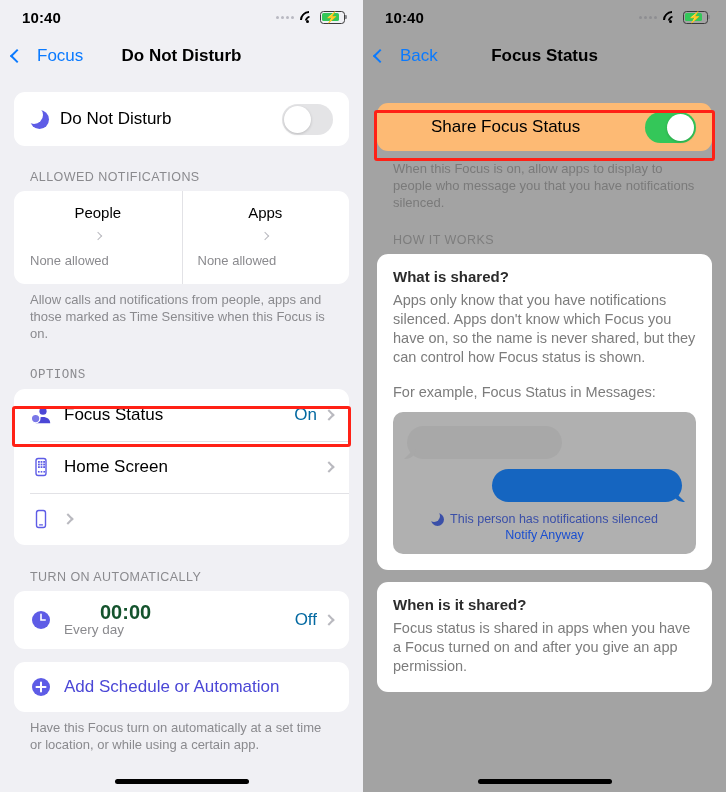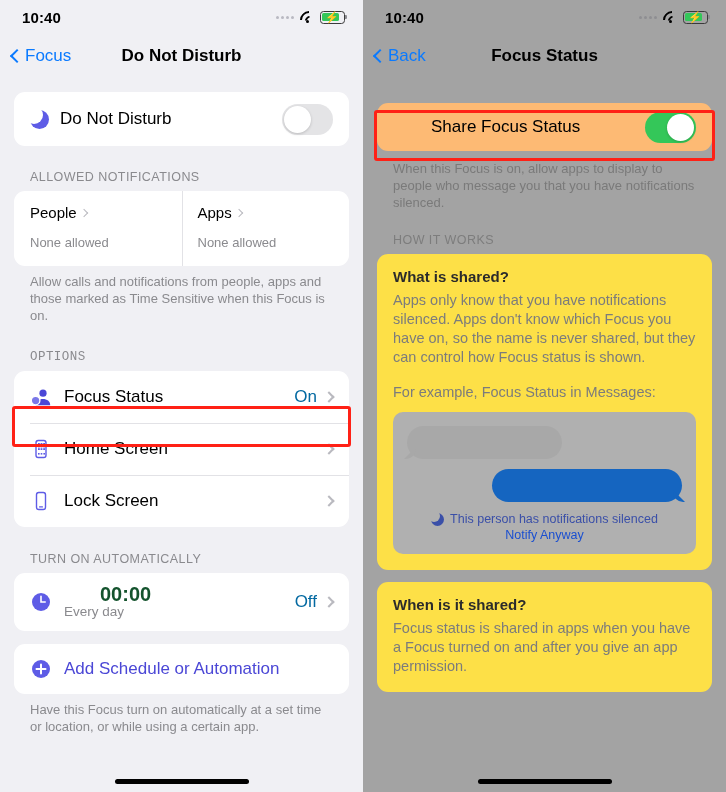--- a/index.html
+++ b/index.html
@@ -44,21 +44,21 @@
     transform: rotate(-45deg);
   }
   .wifi .dot { position: absolute; left: 6.6px; top: 8.5px; width: 3.2px; height: 3.2px; background:#000; border-radius: 50%; }
   .batt { width: 25px; height: 13px; border: 1.4px solid #3a3a3a; border-radius: 3.5px; position: relative; padding: 1.4px; }
   .batt::after { content:""; position:absolute; right:-3.4px; top:3.6px; width:2px; height:4.4px; background:#8d8d92; border-radius:0 1px 1px 0; }
   .batt .fill { width: 82%; height: 100%; background: #34c759; border-radius: 1.6px; }
   .batt .bolt { position:absolute; left:50%; top:50%; transform:translate(-50%,-50%); font-size:11px; color:#000; line-height:1; }
 
   
   .navbar { height: 44px; position: relative; display: flex; align-items: center; padding: 0 12px; }
-  .nav-back { display: flex; align-items: center; gap: 0; color: #0a7aff; font-size: 17px; cursor: pointer; }
+  .nav-back { display: flex; align-items: center; gap: 12px; color: #0a7aff; font-size: 17px; cursor: pointer; }
   .chev-l { width: 10px; height: 10px; border-left: 2.6px solid #0a7aff; border-bottom: 2.6px solid #0a7aff; transform: rotate(45deg); margin-right: 3px; }
   .nav-title { position: absolute; left: 0; right: 0; text-align: center; font-size: 17px; font-weight: bold; color: #000; pointer-events: none; }
   .phone-left .nav-title { left: 60px; right: 60px; }
   .phone-right .nav-title { left: 0; right: 0; }
 
   .content { padding: 0 14px; }
 
   
   .card { background: #fff; border-radius: 11px; overflow: hidden; }
   .phone-right .card { background: #b5b5b5; }
@@ -94,36 +94,36 @@
   }
   .moon::after {
     content: ""; position: absolute; left: -5px; top: -4px;
     width: 18px; height: 18px; border-radius: 50%; background: #fff;
   }
 
   
   .split { display: flex; }
   .split-cell { flex: 1; padding: 13px 16px 16px; position: relative; min-height: 75px; }
   .split-cell + .split-cell::before { content:""; position:absolute; left:0; top:0; bottom:0; width:1px; background:#e2e2e6; }
-  .split-title { font-size: 15px; color: #000; display: flex; align-items: center; gap: 4px; }
+  .split-title { font-size: 15px; color: #000; display: flex; align-items: center; gap: 12px; flex-direction: column; }
   .split-chev { width: 6px; height: 6px; border-right: 1.8px solid #b9b9bf; border-top: 1.8px solid #b9b9bf; transform: rotate(45deg); }
   .split-sub { font-size: 13px; color: #8a8a8e; margin-top: 14px; }
 
   
   .ico { width: 22px; height: 22px; margin-right: 12px; flex-shrink: 0; display:flex; align-items:center; justify-content:center; }
   .ico svg { display: block; }
 
   
   .hl { position: absolute; border: 3px solid #ff2116; border-radius: 3px; pointer-events: none; }
 
   
   .home-ind { position: absolute; bottom: 8px; left: 50%; transform: translateX(-50%); width: 134px; height: 5px; background: #000; border-radius: 3px; }
 
   
-  .info-card { background: #fde047; border-radius: 11px; padding: 14px 16px 16px; }
+  .info-card { background: #ffffff; border-radius: 11px; padding: 14px 16px 16px; }
   .info-h { font-size: 15px; font-weight: bold; color: #2b2b2b; margin-bottom: 6px; }
   .info-p { font-size: 14.5px; line-height: 19px; color: #7c7c7c; }
   .info-p + .info-p { margin-top: 16px; }
 
   .msg-mock { background: #b0b0b0; border-radius: 10px; padding: 14px 14px 12px; margin-top: 10px; }
   .bub-row { display: flex; margin-bottom: 10px; }
   .bub-row.right { justify-content: flex-end; }
   .bub { height: 33px; border-radius: 17px; position: relative; }
   .bub.gray { width: 155px; background: #a8a8a8; }
   .bub.gray::after {
@@ -250,21 +250,20 @@
           <span class="chev-r"></span>
         </div>
 
         <div class="row">
           <span class="ico">
             <svg width="22" height="22" viewBox="0 0 22 22">
               <rect x="6.5" y="2.5" width="9" height="17" rx="2.2" fill="none" stroke="#5e5ce6" stroke-width="1.4"></rect>
               <rect x="9" y="16.3" width="4" height="1.1" rx="0.5" fill="#5e5ce6"></rect>
             </svg>
           </span>
-          <span class="row-label">Lock Screen</span>
           <span class="chev-r"></span>
         </div>
       </div>
 
       <div class="sec-hdr" style="margin-top:25px;">TURN ON AUTOMATICALLY</div>
       <div class="card">
         <div class="row" style="min-height:58px;">
           <span class="ico">
             <svg width="22" height="22" viewBox="0 0 22 22">
               <circle cx="11" cy="11" r="9" fill="#5e5ce6"></circle>

